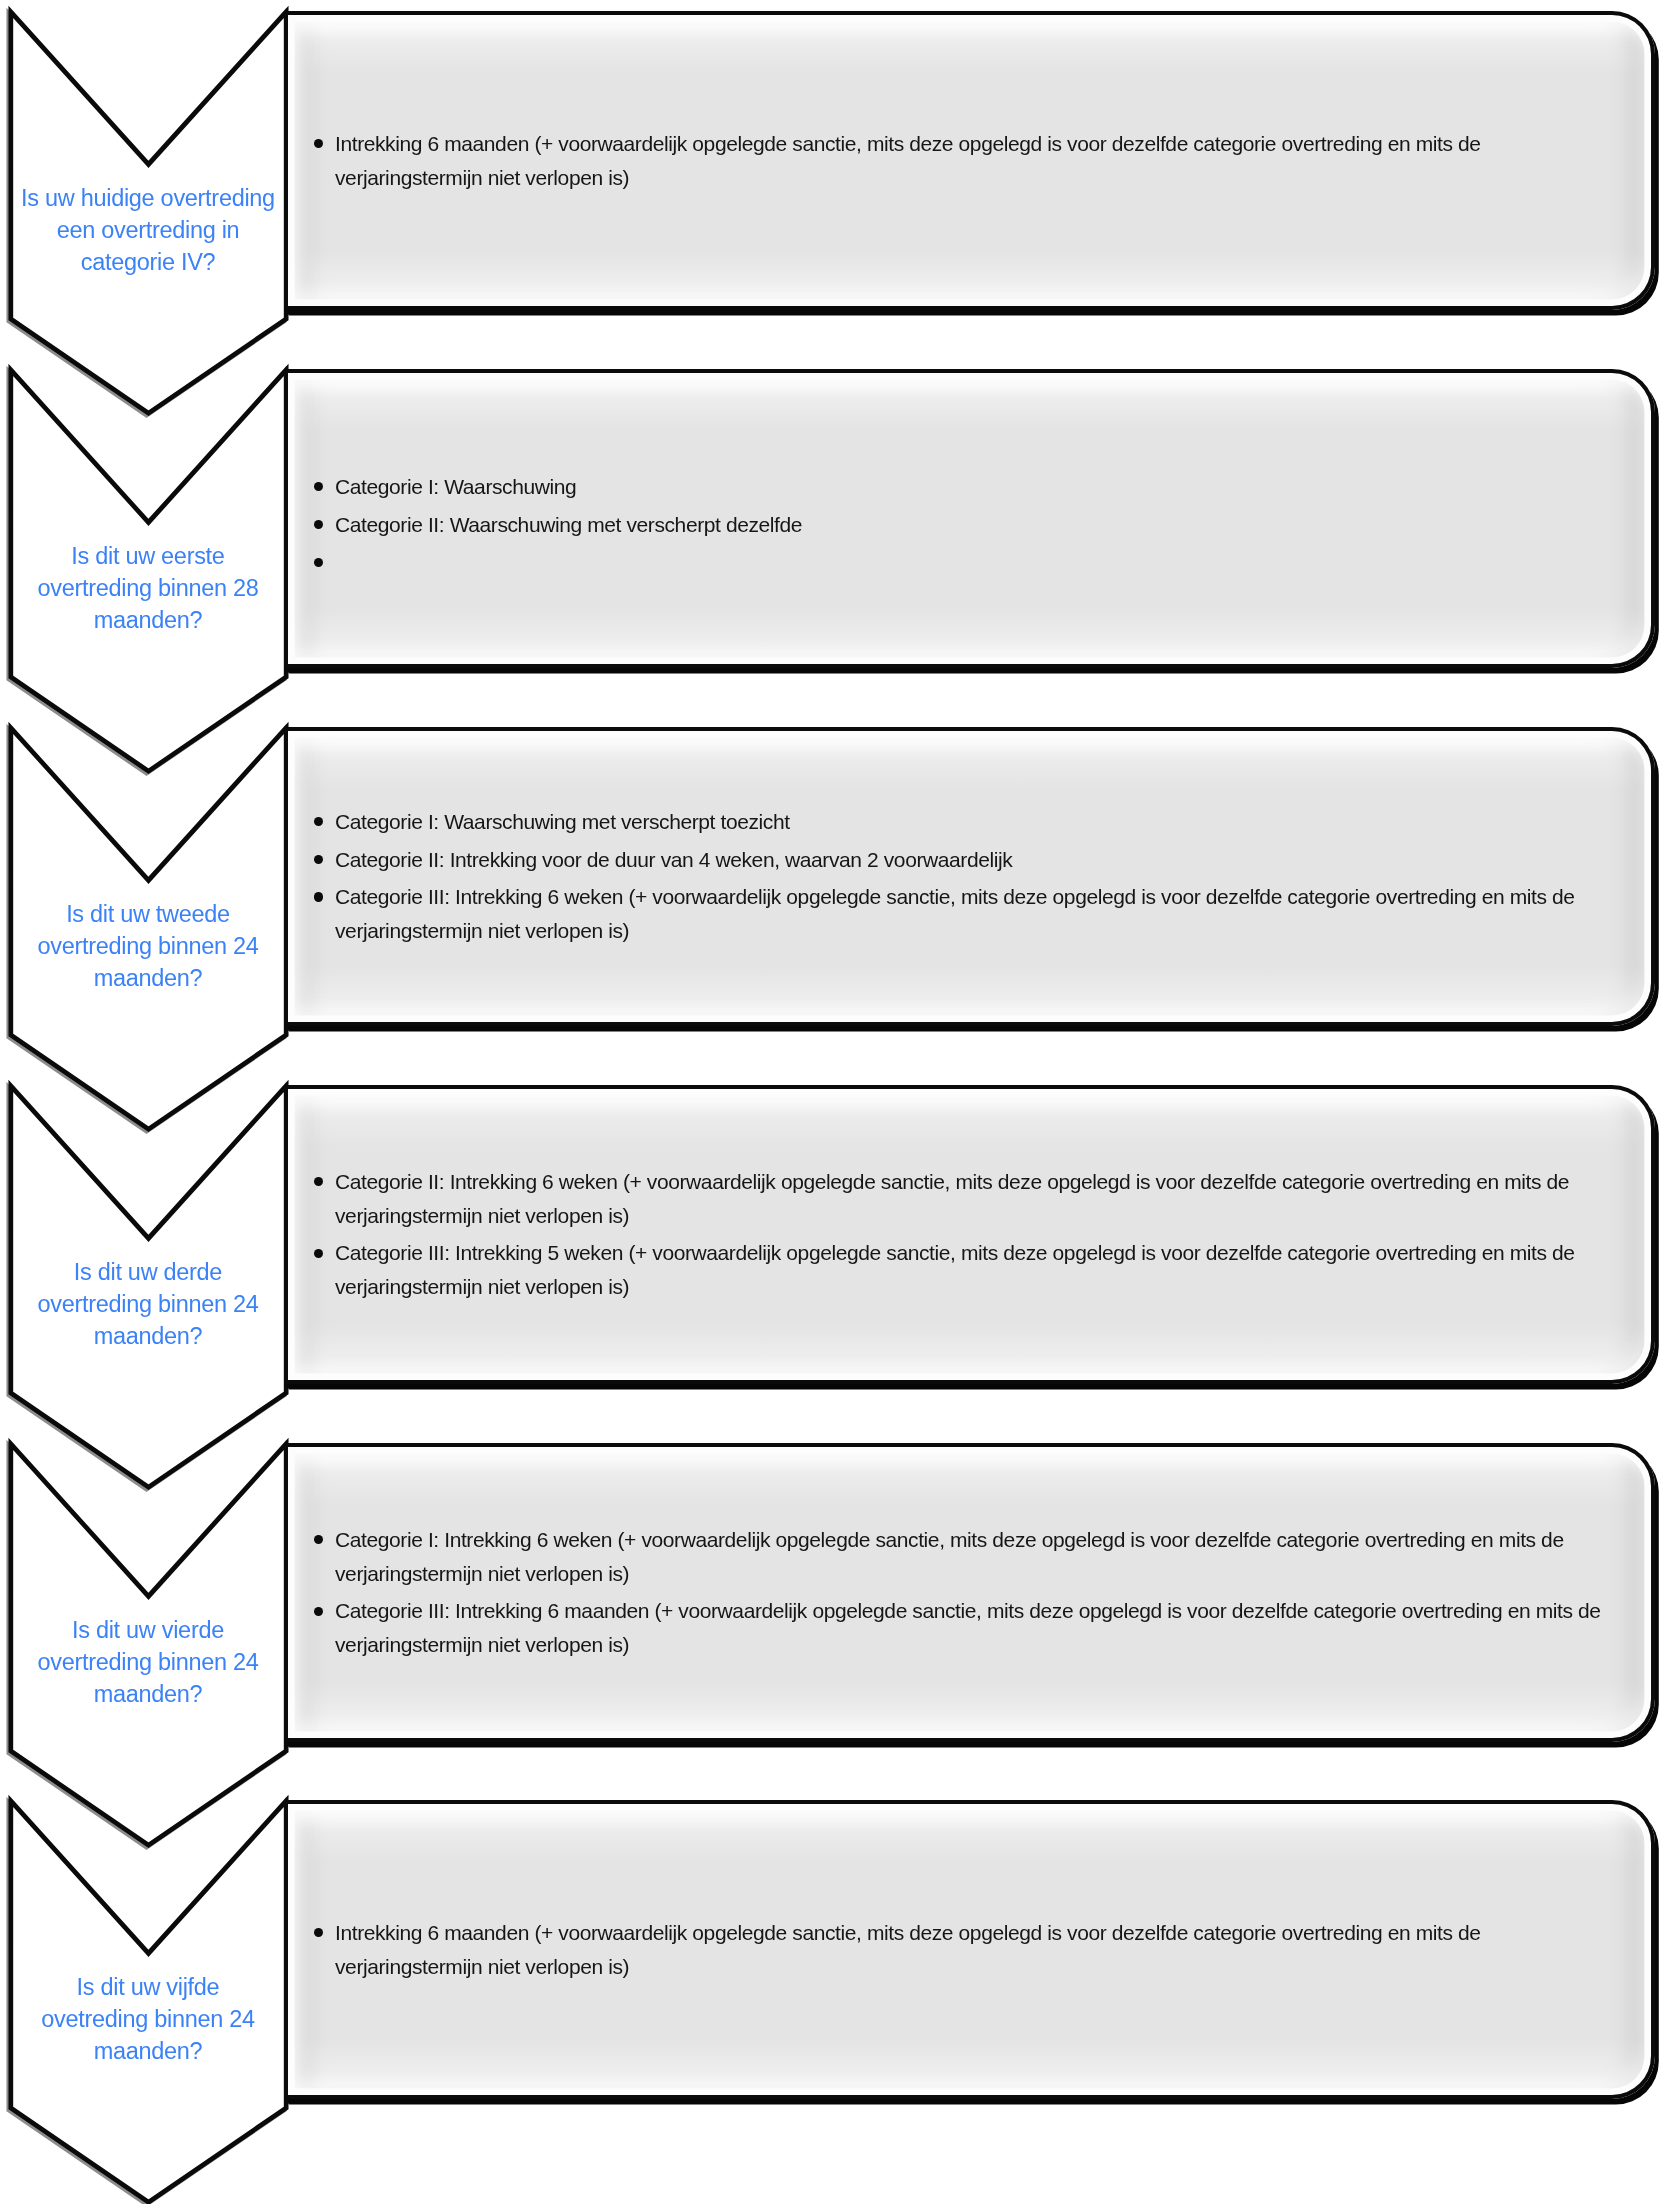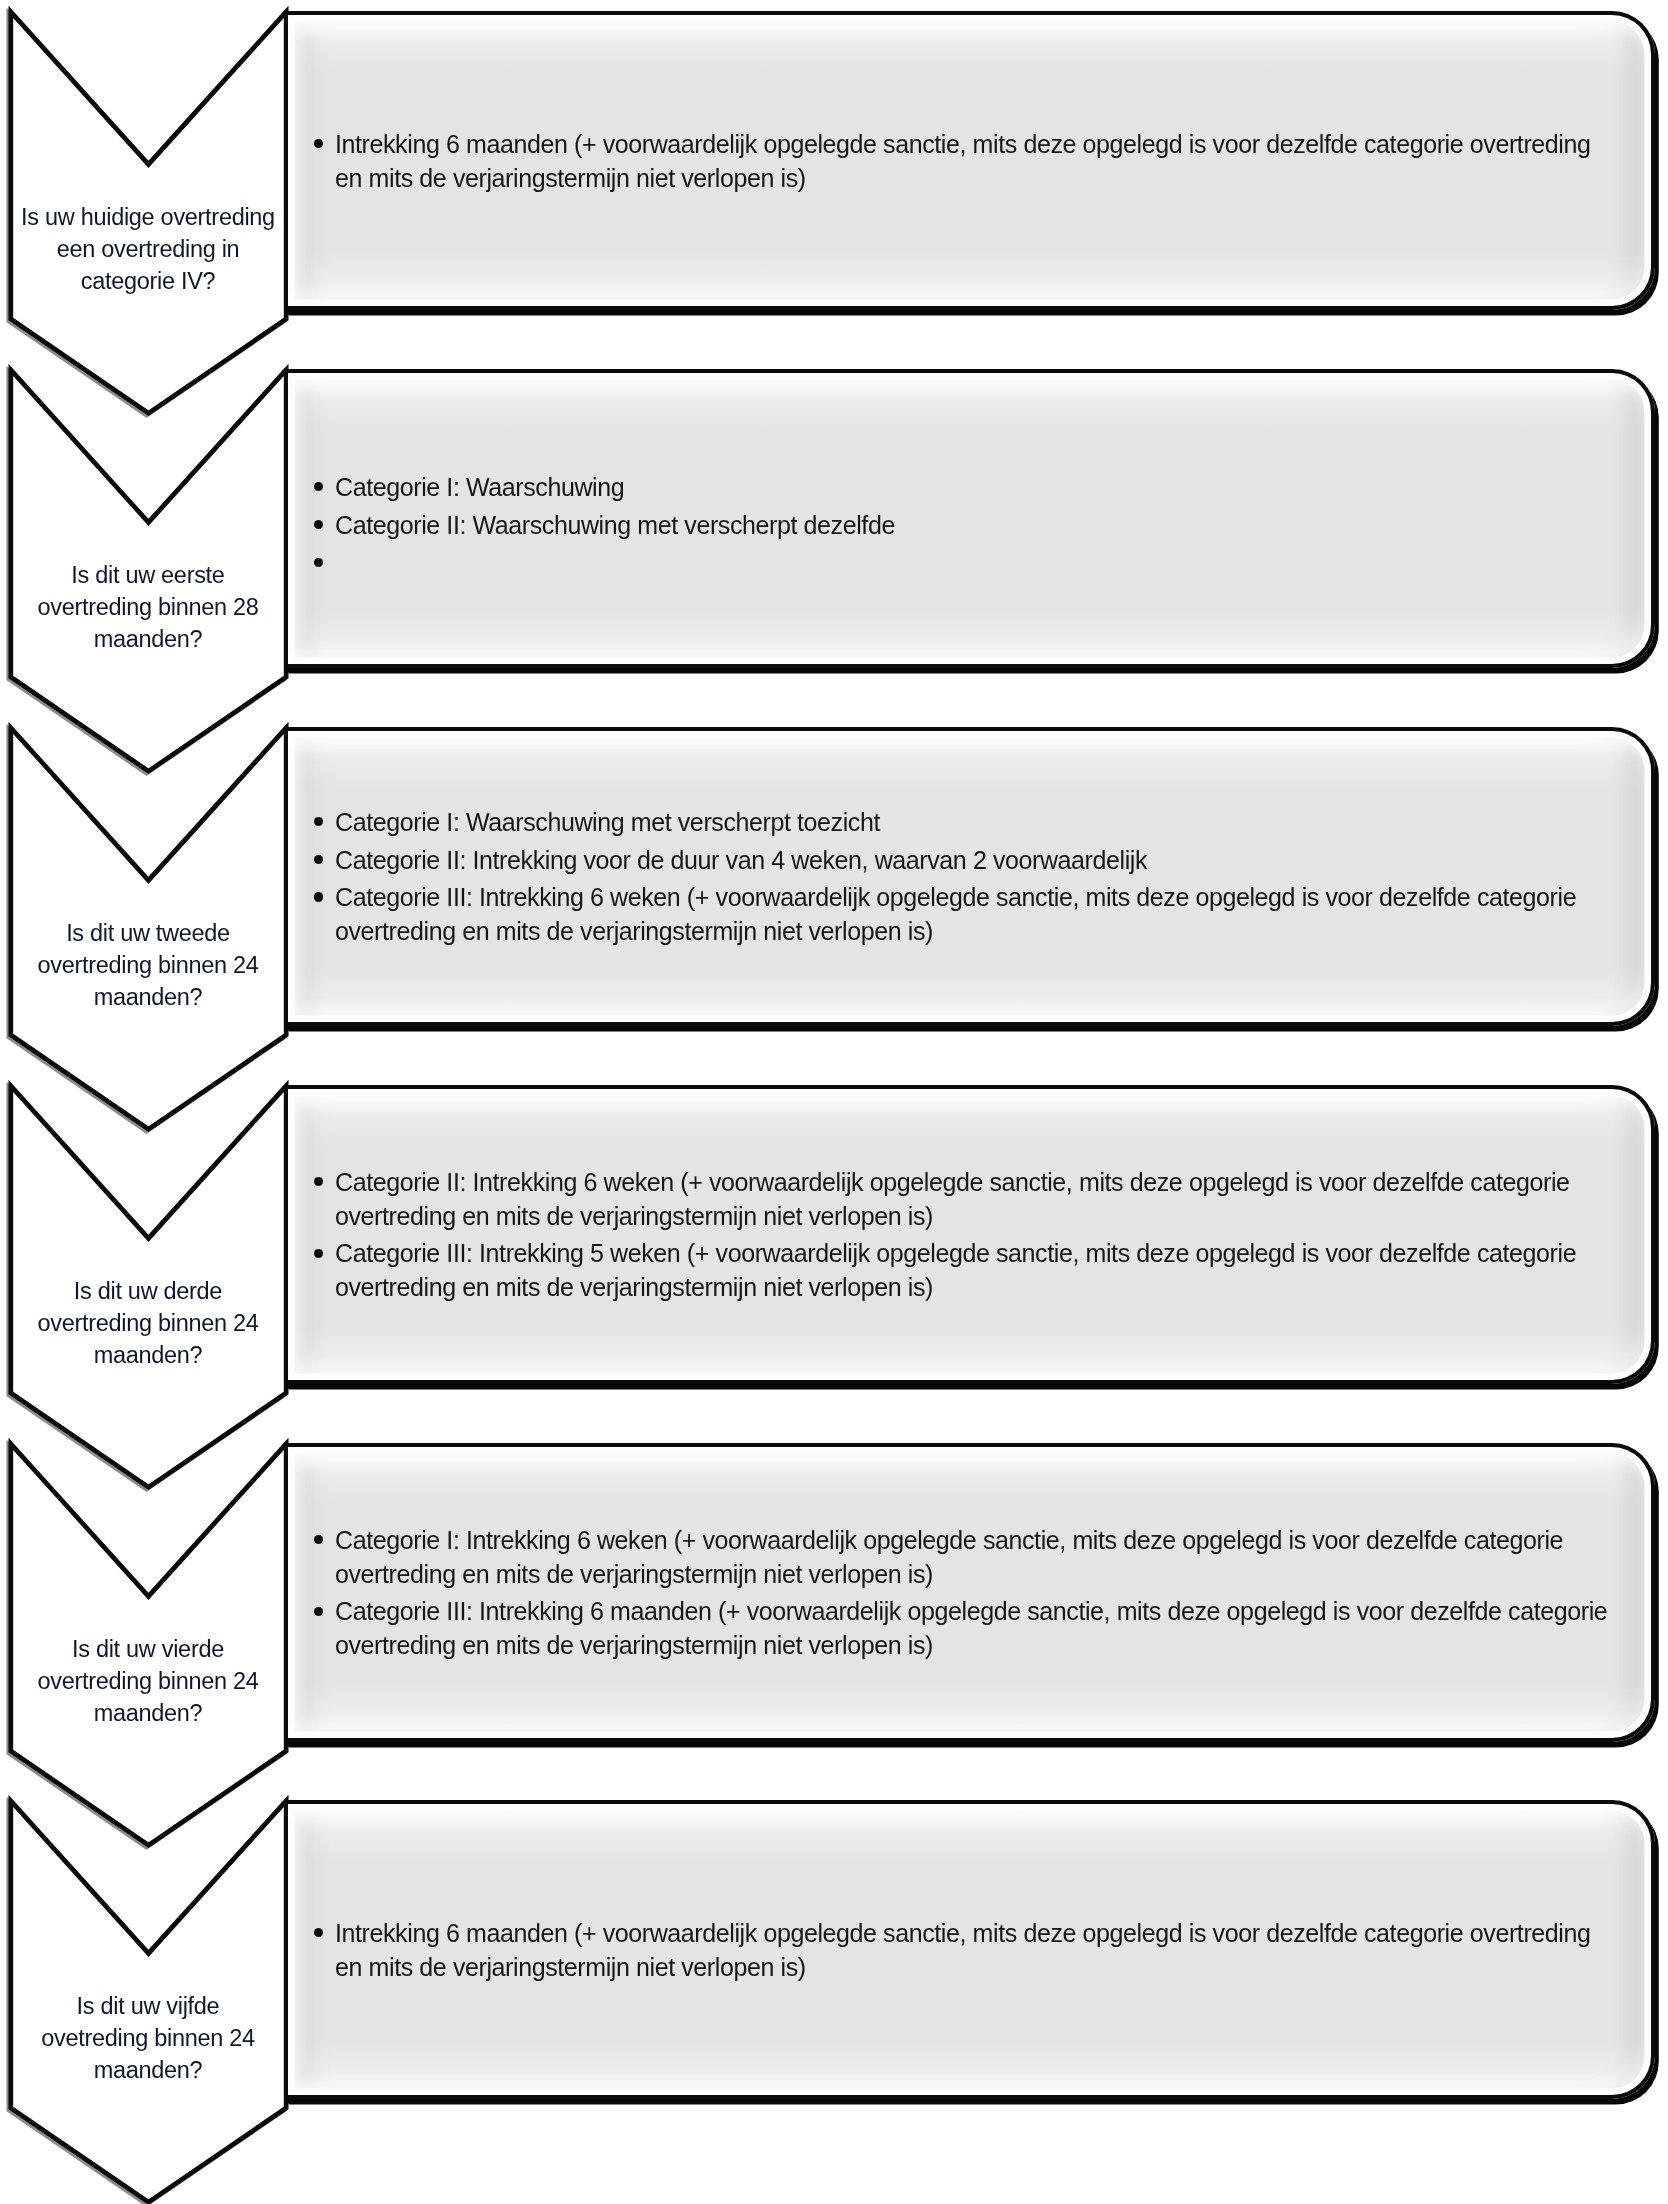--- a/index.html
+++ b/index.html
@@ -11,24 +11,24 @@
     font-family:"Liberation Sans", sans-serif;
   }
   .row{position:absolute;left:0;width:1669px;height:299px;}
   .chev{
     position:absolute;left:7.5px;top:-1.9px;width:281px;height:407px;
     overflow:visible;
     filter:drop-shadow(-1.9px 2.8px 0 rgba(45,45,45,0.55));
   }
   .chev polygon{fill:#ffffff;stroke:#0a0a0a;stroke-width:5;}
   .q{
-    position:absolute;left:7.5px;top:157px;width:281px;height:162px;
+    position:absolute;left:7.5px;top:138px;width:281px;height:162px;
     display:flex;align-items:center;justify-content:center;
     text-align:center;white-space:pre-line;
-    font-size:23.5px;line-height:32px;letter-spacing:-0.3px;color:#0f172a;
+    font-size:23.5px;line-height:32px;letter-spacing:-0.3px;color:#3b82f6;
   }
   .box{
     position:absolute;left:284px;top:0;width:1371px;height:299px;
     box-sizing:border-box;
     border:4.7px solid #0b0b0b;
     border-radius:2.8px 43px 43px 2.8px;
     background:linear-gradient(180deg,#fafafa 0px,#ededed 22.6px,#e4e4e4 58px,#e4e4e4 calc(100% - 55px),#efefef calc(100% - 19px),#fbfbfb 100%);
     box-shadow:
       3.8px 5.6px 0 #060606,
       inset 0 0 0 6.6px #fdfdfd,
@@ -39,21 +39,21 @@
     display:flex;flex-direction:column;justify-content:center;
     padding:15px 30px 15px 26px;gap:3.8px;
   }
   .bullet{display:flex;align-items:flex-start;}
   .dot{flex:0 0 21px;}
   .dot::before{
     content:'';display:block;width:9.4px;height:9.4px;
     background:#0a0a0a;border-radius:50%;margin-top:12.2px;
   }
   .btxt{
-    font-size:25px;line-height:34px;letter-spacing:-0.4px;color:#161616;
+    font-size:21px;line-height:34px;letter-spacing:-0.4px;color:#161616;
   }
 </style>
 </head>
 <body>
 
 <div class="canvas">
 
   <div class="row" style="top:11.3px">
     <svg class="chev" viewBox="0 0 298 432" preserveAspectRatio="none">
       <polygon points="3,3 149,165 295,3 295,329 149,429 3,329"></polygon>

